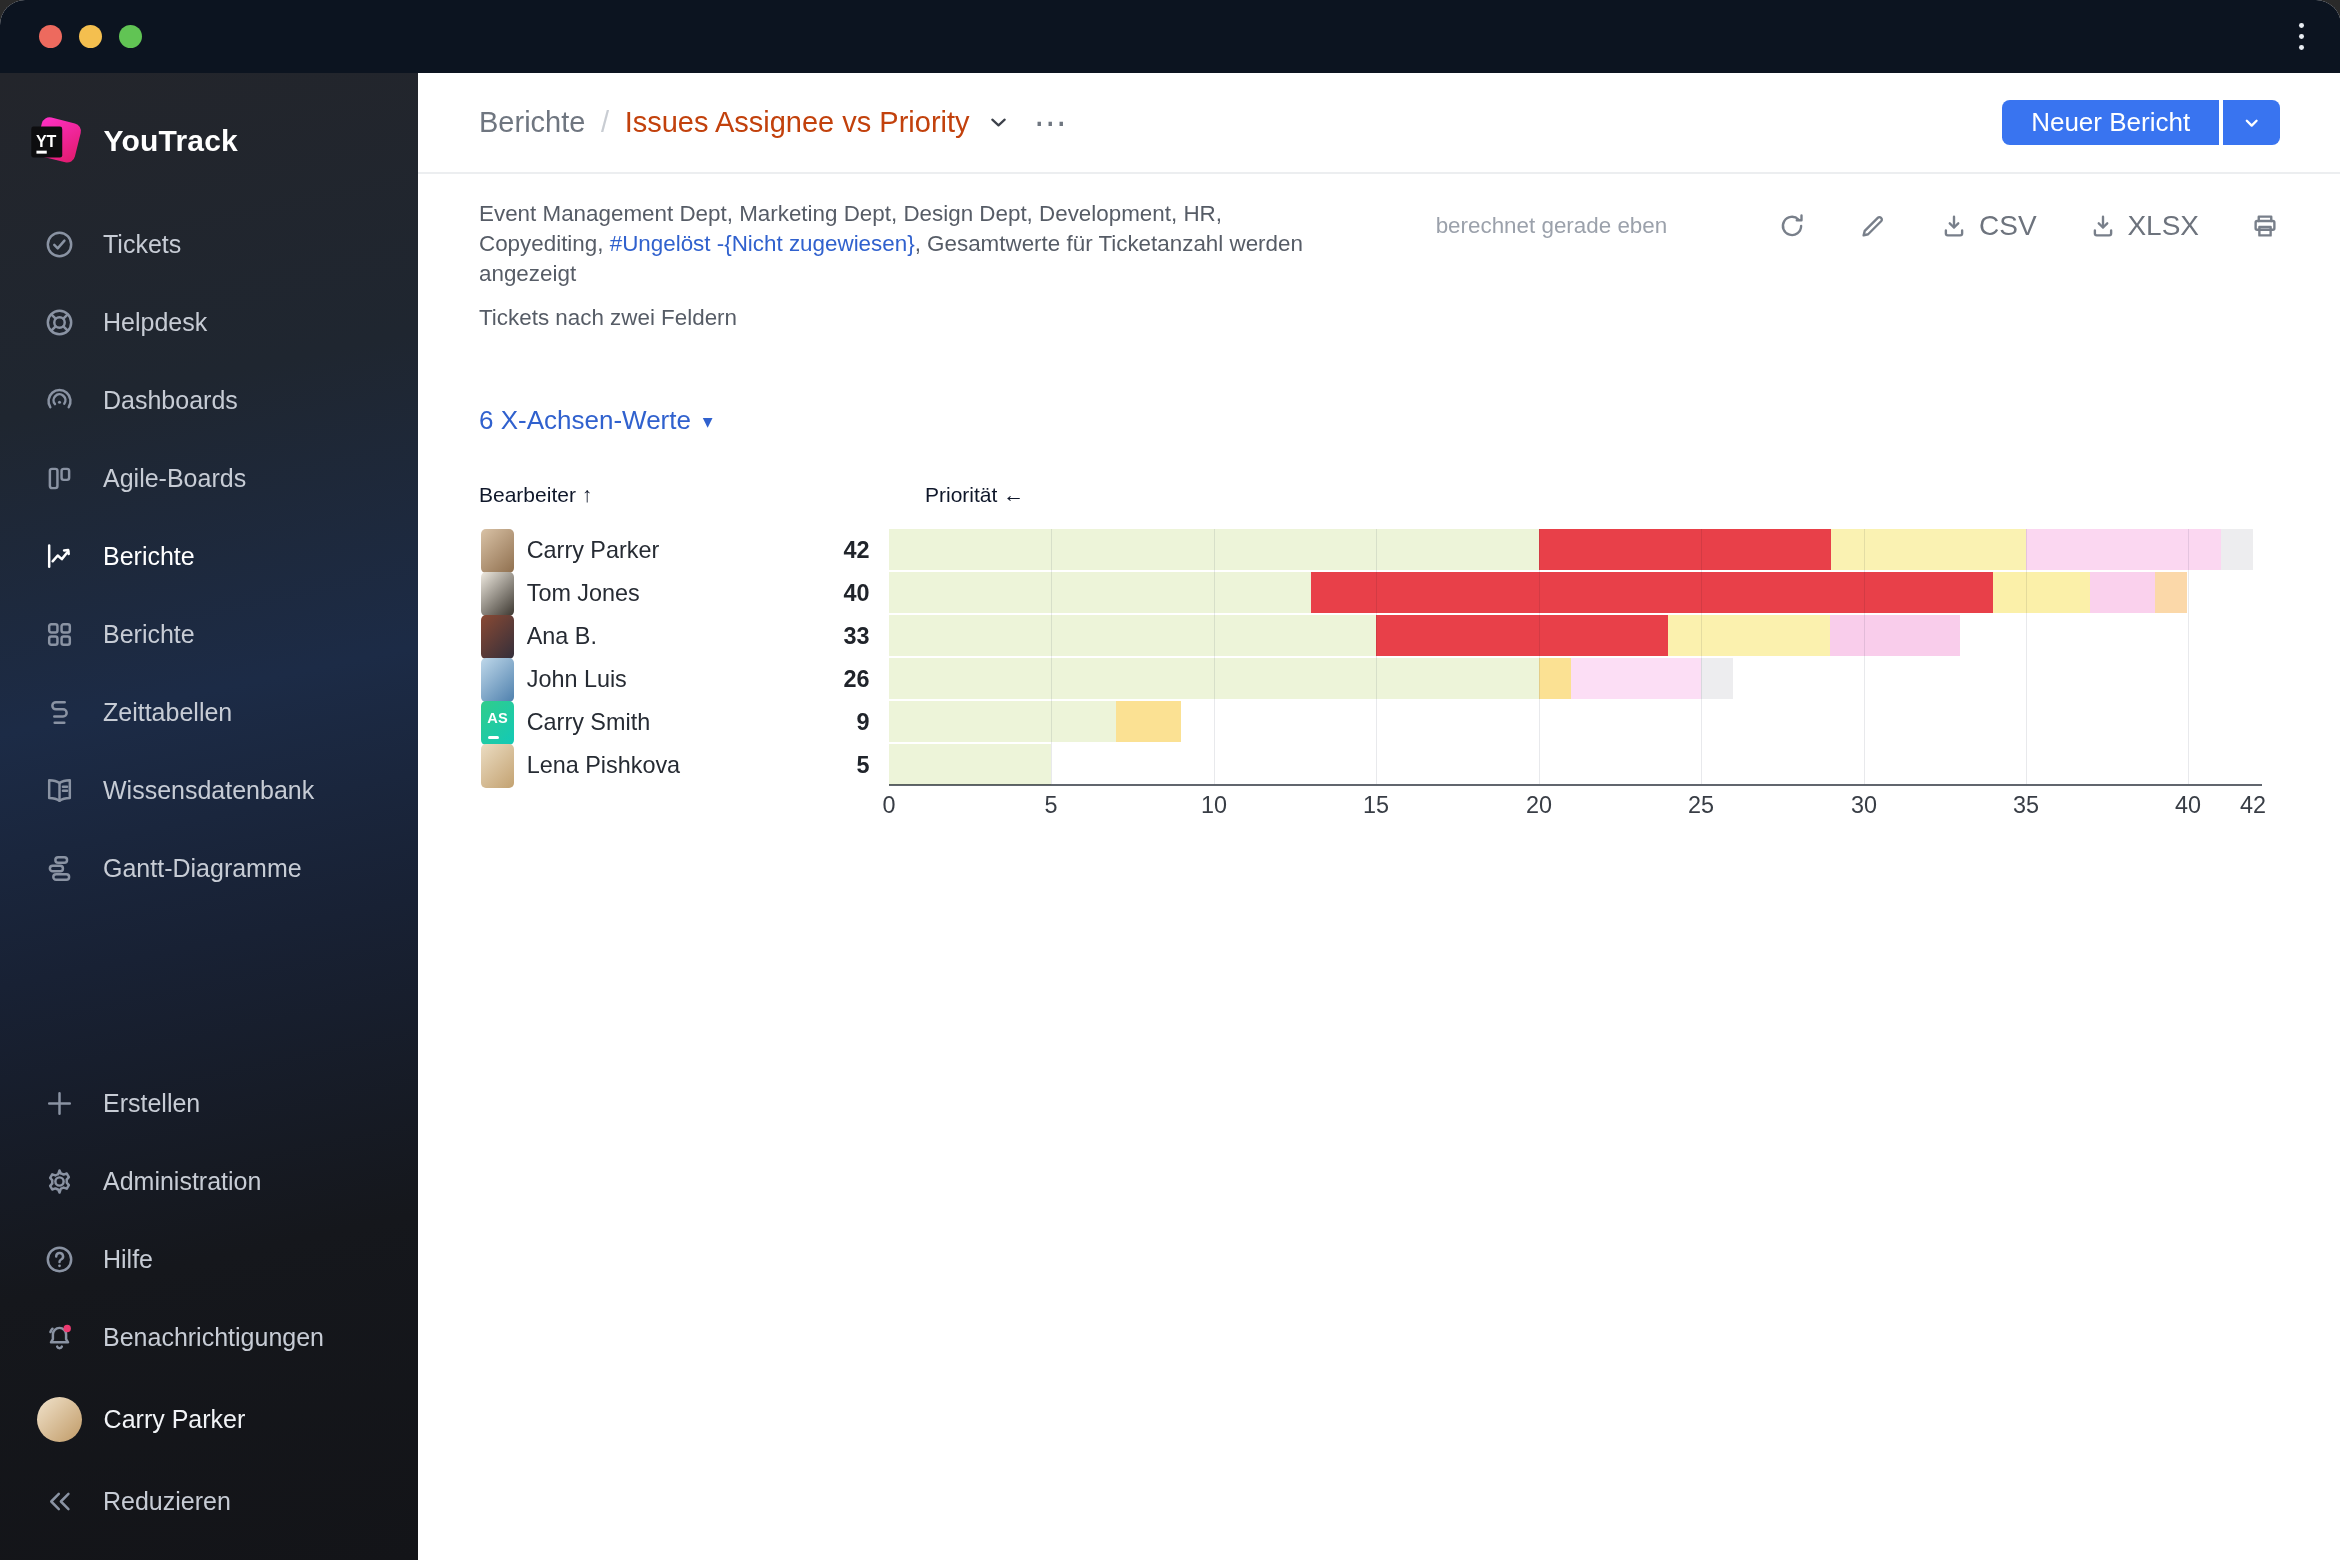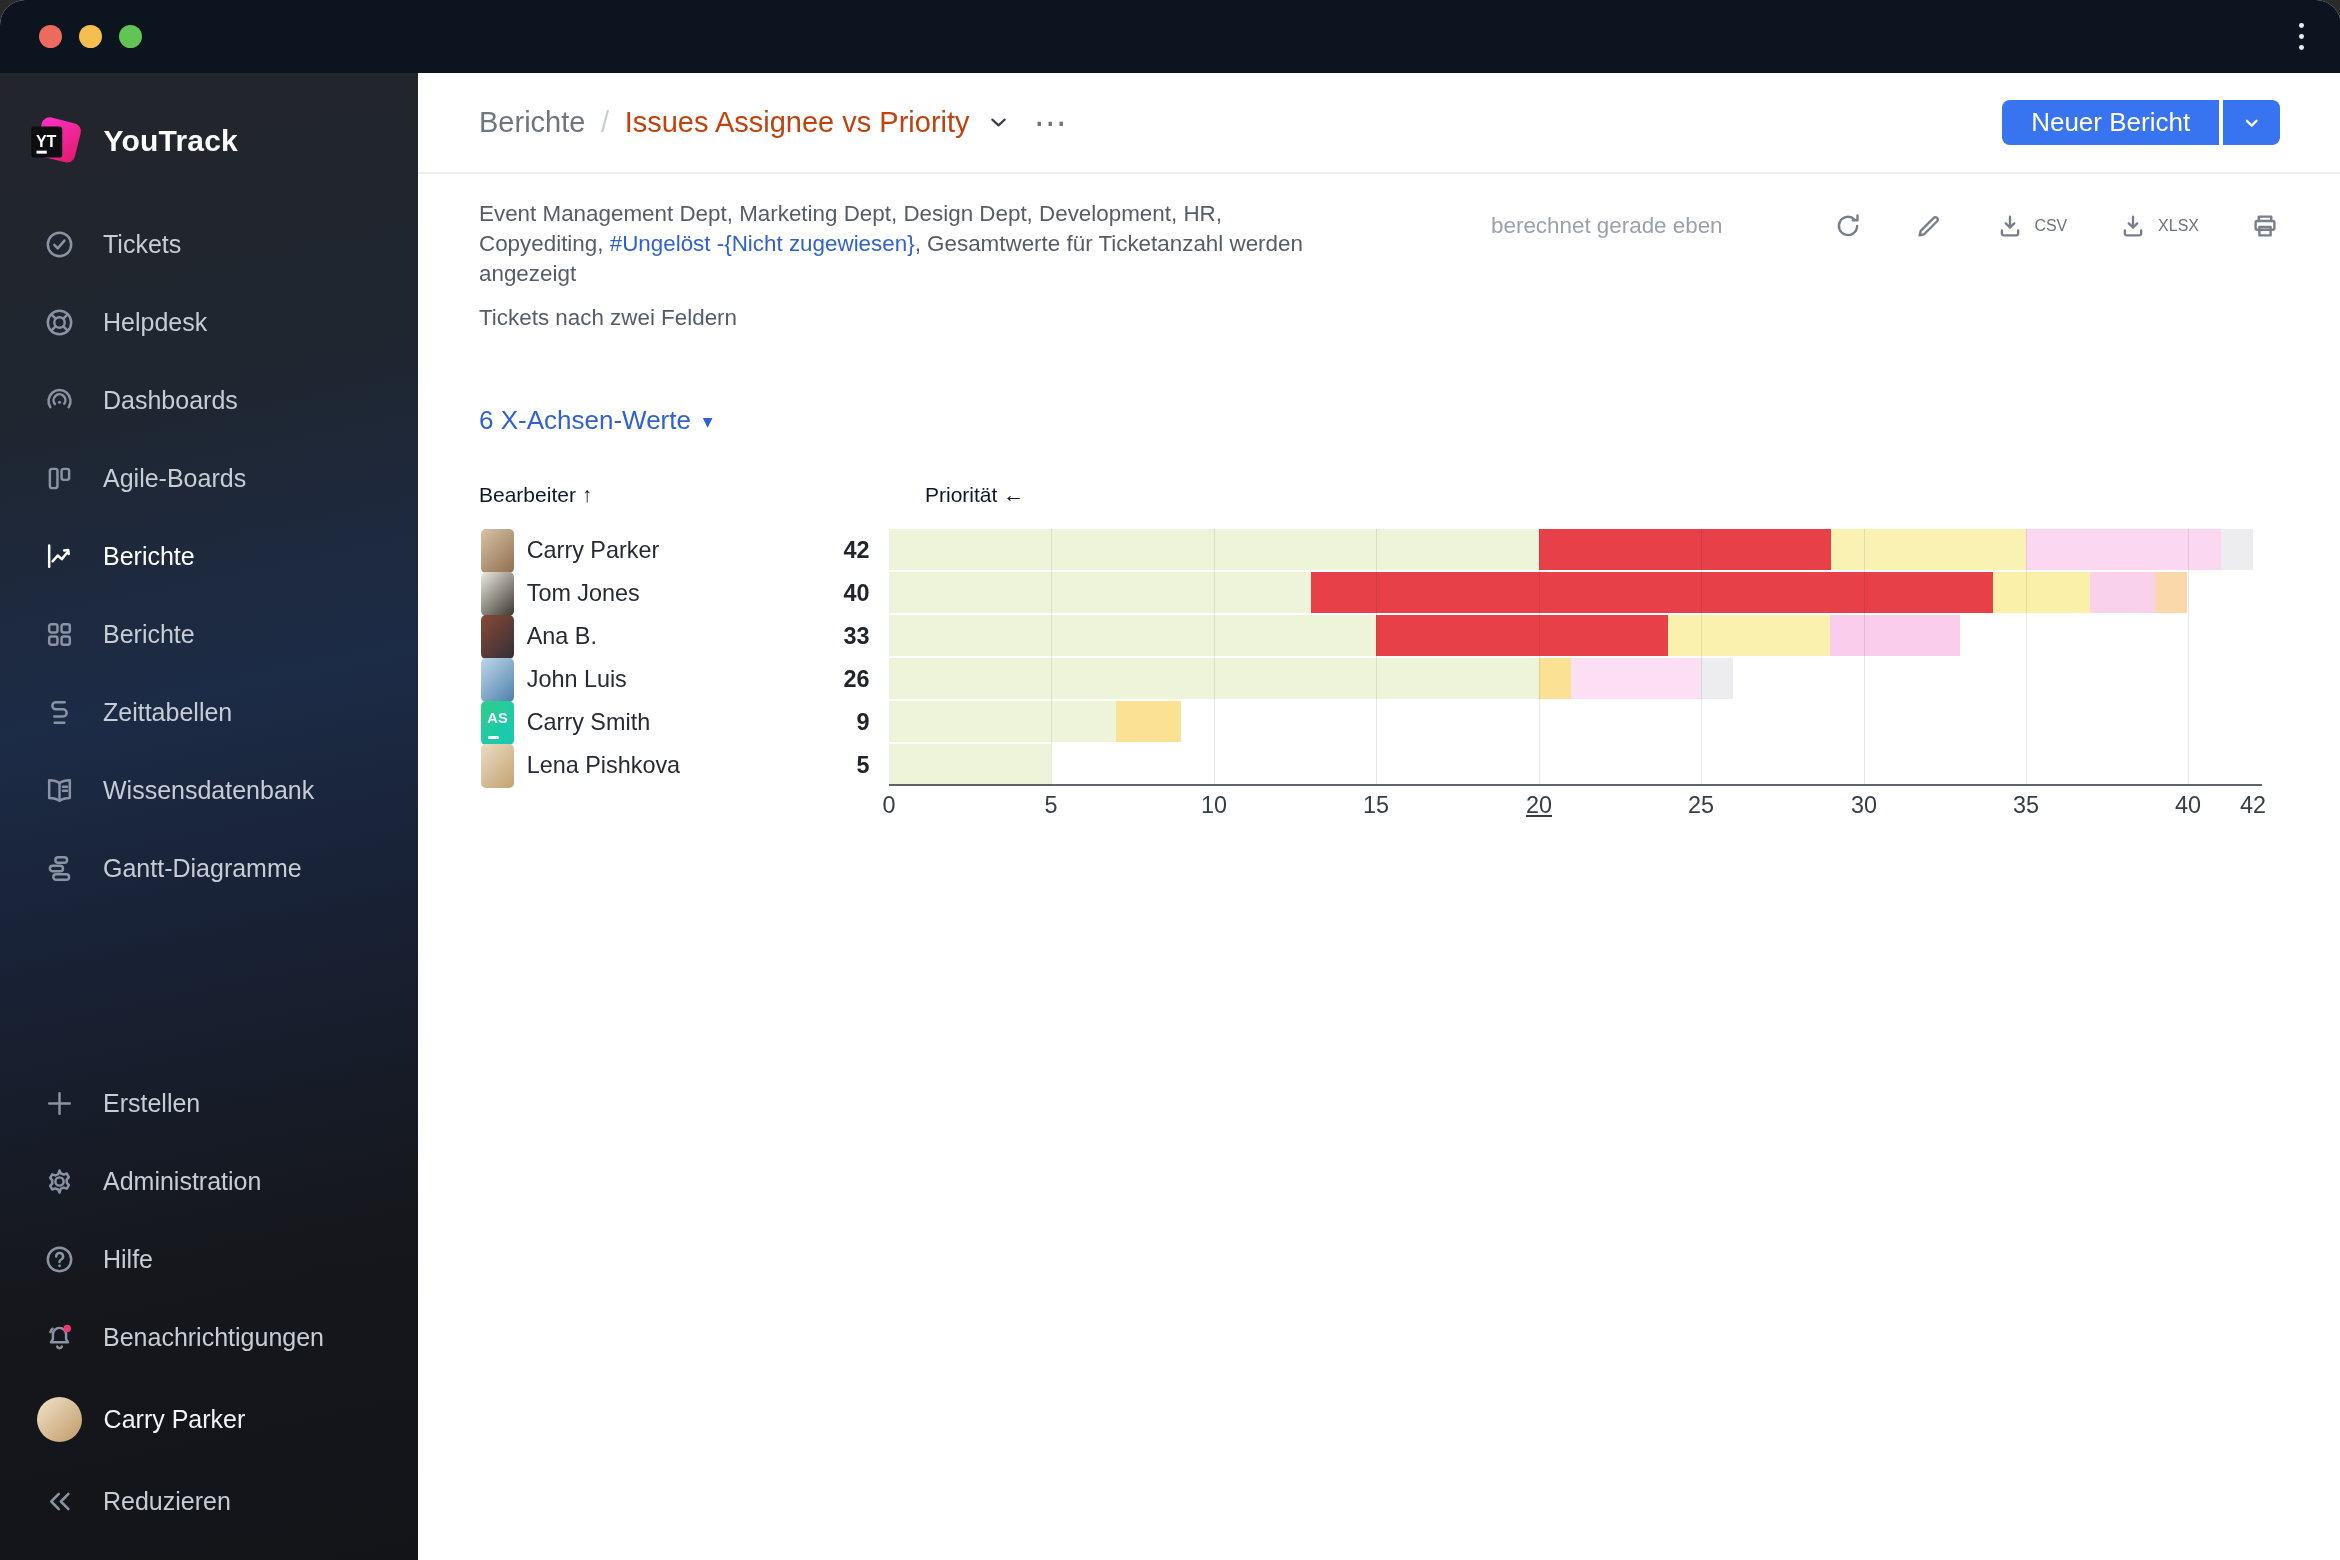--- a/index.html
+++ b/index.html
@@ -53,21 +53,21 @@
   .desc { max-width:858px; font-size:22.4px; line-height:30px; color:#565c66; }
   .desc .qlink { color:var(--link,#3061CE); text-decoration:none; cursor:pointer; }
   .desc.sub { margin-top:13.7px; }
 
   .report-toolbar { position:absolute; top:29px; right:61px; display:flex; align-items:center; height:45px; }
   .status { font-size:22.4px; color:#9ba1ab; margin-right:59px; }
   .tool { display:flex; align-items:center; gap:9.8px; color:#6d737d; cursor:pointer; margin-left:51px; }
   .tool:first-of-type { margin-left:0; }
   .tool .ticon { width:30px; height:30px; display:inline-block; color:#787f8a; }
   .tool .ticon svg { width:100%; height:100%; fill:none; stroke:currentColor; stroke-width:1.9; stroke-linecap:round; stroke-linejoin:round; }
-  .tool .tlabel { font-size:16px; color:#6d737d; }
+  .tool .tlabel { font-size:28px; color:#6d737d; }
 
   .axis-dd { margin-top:72px; display:flex; align-items:center; gap:11.7px; color:var(--link,#3061CE); font-size:26px; cursor:pointer; width:max-content; }
   .axis-dd .tri { font-size:19.5px; transform:translateY(1px); }
 
   .chart { margin-top:47px; }
   .chart-head { display:flex; font-size:21px; color:#0f172a; height:29px; margin-bottom:17.6px; }
   .chart-head .col1 { width:410px; cursor:pointer; }
   .chart-head .col2 { padding-left:36px; cursor:pointer; }
   .chart-body { display:flex; }
   .labels { width:410px; flex:0 0 410px; }
@@ -433,21 +433,21 @@
                         <span class="seg" style="width: 162px; background: rgb(237, 244, 217);"></span>
                       </div>
                     </div>
                   </div>
               </div>
               <div class="ticks" id="ticks">
                   <span class="tick" style="left: 0px;">0</span>
                   <span class="tick" style="left: 162px;">5</span>
                   <span class="tick" style="left: 325px;">10</span>
                   <span class="tick" style="left: 487px;">15</span>
-                  <span class="tick" style="left: 650px; text-decoration: underline;">20</span>
+                  <span class="tick" style="left: 650px;">20</span>
                   <span class="tick" style="left: 812px;">25</span>
                   <span class="tick" style="left: 975px;">30</span>
                   <span class="tick" style="left: 1137px;">35</span>
                   <span class="tick" style="left: 1299px;">40</span>
                   <span class="tick" style="left: 1364px;">42</span>
                 </div>
             </div>
           </div>
         </div>
 

